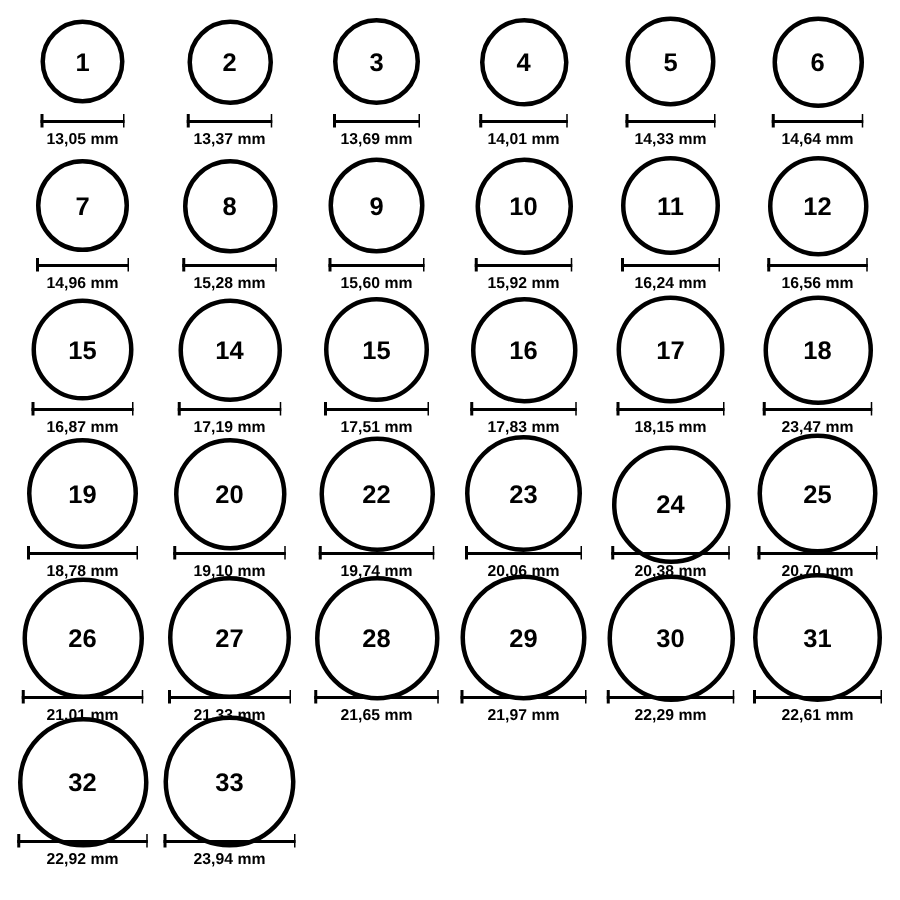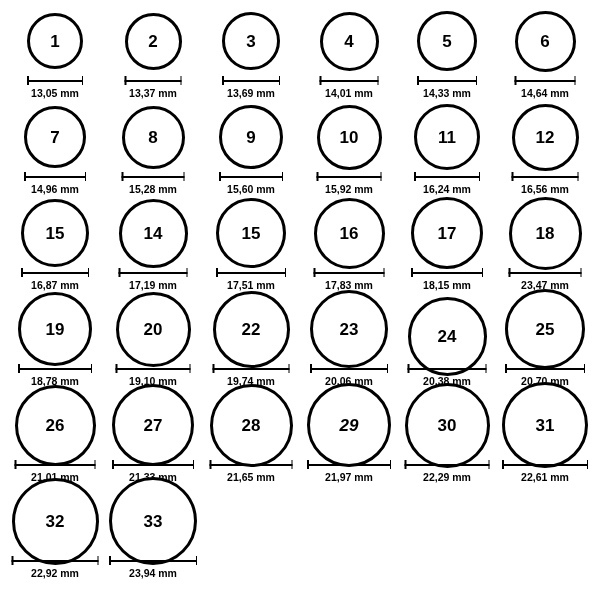--- a/index.html
+++ b/index.html
@@ -498,21 +498,21 @@
           <div class="bar" style="width: 83px; background: rgb(0, 0, 0);"></div>
           <div class="measure-inner" style="width: 83px;">
             <div class="cap left" style="background: rgb(0, 0, 0);"></div>
             <div class="cap right" style="background: rgb(0, 0, 0);"></div>
           </div>
         </div>
         <div class="ring-label">21,65 mm</div>
       </div>
       <div class="ring-cell">
         <div class="ring-circle-wrap">
-          <div class="ring-circle" style="width: 84px; height: 84px; border-color: rgb(0, 0, 0); font-style: italic;">
+          <div class="ring-circle" style="width: 84px; height: 84px; border-color: rgb(0, 0, 0);">
             <span class="ring-number">29</span>
           </div>
         </div>
         <div class="measure">
           <div class="bar" style="width: 84px; background: rgb(0, 0, 0);"></div>
           <div class="measure-inner" style="width: 84px;">
             <div class="cap left" style="background: rgb(0, 0, 0);"></div>
             <div class="cap right" style="background: rgb(0, 0, 0);"></div>
           </div>
         </div>

